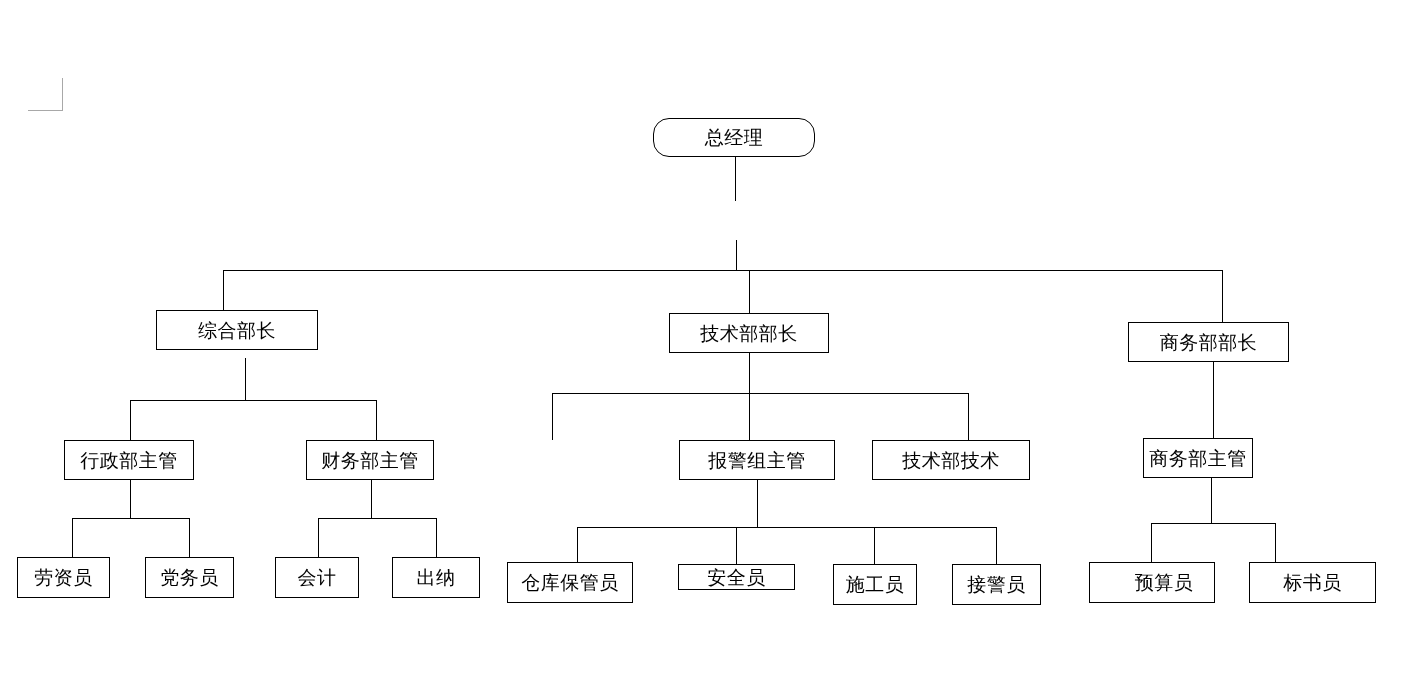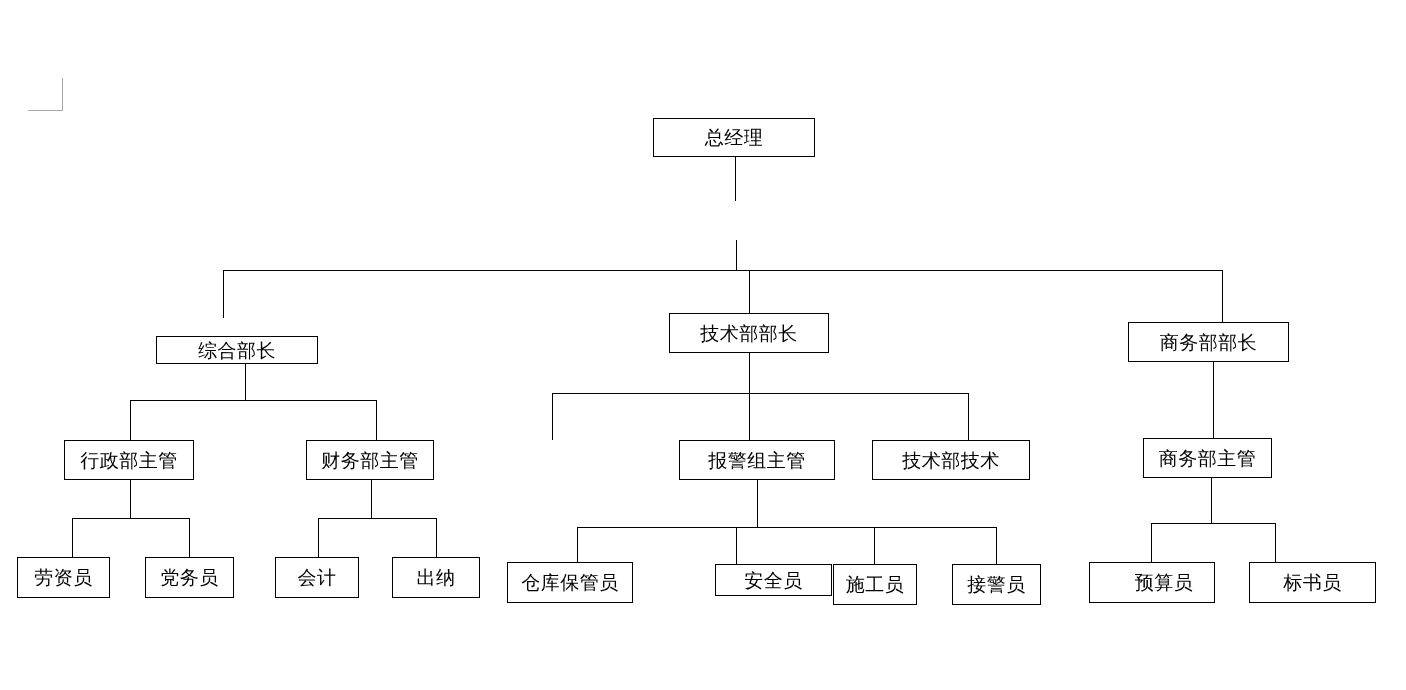--- a/index.html
+++ b/index.html
@@ -81,63 +81,63 @@
     <div class="connector v" style="left: 757px; top: 480px; height: 47px;"></div>
     <div class="connector h" style="left: 577px; top: 527px; width: 420px;"></div>
     <div class="connector v" style="left: 577px; top: 527px; height: 35px;"></div>
     <div class="connector v" style="left: 736px; top: 527px; height: 37px;"></div>
     <div class="connector v" style="left: 874px; top: 527px; height: 37px;"></div>
     <div class="connector v" style="left: 996px; top: 527px; height: 37px;"></div>
     <div class="connector v" style="left: 1211px; top: 478px; height: 45px;"></div>
     <div class="connector h" style="left: 1151px; top: 523px; width: 125px;"></div>
     <div class="connector v" style="left: 1151px; top: 523px; height: 39px;"></div>
     <div class="connector v" style="left: 1275px; top: 523px; height: 39px;"></div>
-    <div class="node" style="left: 653px; top: 118px; width: 162px; height: 39px;">
+    <div class="node" style="left: 653px; top: 118px; width: 162px; height: 39px; border-radius: 16px;">
       <span>总经理</span>
     </div>
-    <div class="node" style="left: 156px; top: 336px; width: 162px; height: 28px;">
+    <div class="node" style="left: 156px; top: 310px; width: 162px; height: 40px;">
       <span>综合部长</span>
     </div>
     <div class="node" style="left: 669px; top: 313px; width: 160px; height: 40px;">
       <span>技术部部长</span>
     </div>
     <div class="node" style="left: 1128px; top: 322px; width: 161px; height: 40px;">
       <span>商务部部长</span>
     </div>
     <div class="node" style="left: 64px; top: 440px; width: 130px; height: 40px;">
       <span>行政部主管</span>
     </div>
     <div class="node" style="left: 306px; top: 440px; width: 128px; height: 40px;">
       <span>财务部主管</span>
     </div>
     <div class="node" style="left: 679px; top: 440px; width: 156px; height: 40px;">
       <span>报警组主管</span>
     </div>
     <div class="node" style="left: 872px; top: 440px; width: 158px; height: 40px;">
       <span>技术部技术</span>
     </div>
-    <div class="node" style="left: 1143px; top: 438px; width: 129px; height: 40px;">
+    <div class="node" style="left: 1143px; top: 438px; width: 110px; height: 40px;">
       <span>商务部主管</span>
     </div>
     <div class="node" style="left: 17px; top: 557px; width: 93px; height: 41px;">
       <span>劳资员</span>
     </div>
     <div class="node" style="left: 145px; top: 557px; width: 89px; height: 41px;">
       <span>党务员</span>
     </div>
     <div class="node" style="left: 275px; top: 557px; width: 84px; height: 41px;">
       <span>会计</span>
     </div>
     <div class="node" style="left: 392px; top: 557px; width: 88px; height: 41px;">
       <span>出纳</span>
     </div>
     <div class="node" style="left: 507px; top: 562px; width: 126px; height: 41px;">
       <span>仓库保管员</span>
     </div>
-    <div class="node" style="left: 715px; top: 564px; width: 117px; height: 32px; text-align: center;">
+    <div class="node" style="left: 678px; top: 564px; width: 117px; height: 26px; text-align: center;">
       <span>安全员</span>
     </div>
     <div class="node" style="left: 833px; top: 564px; width: 84px; height: 41px;">
       <span>施工员</span>
     </div>
     <div class="node" style="left: 952px; top: 564px; width: 89px; height: 41px;">
       <span>接警员</span>
     </div>
     <div class="node" style="left: 1089px; top: 562px; width: 126px; height: 41px; padding-left: 24px;">
       <span>预算员</span>

